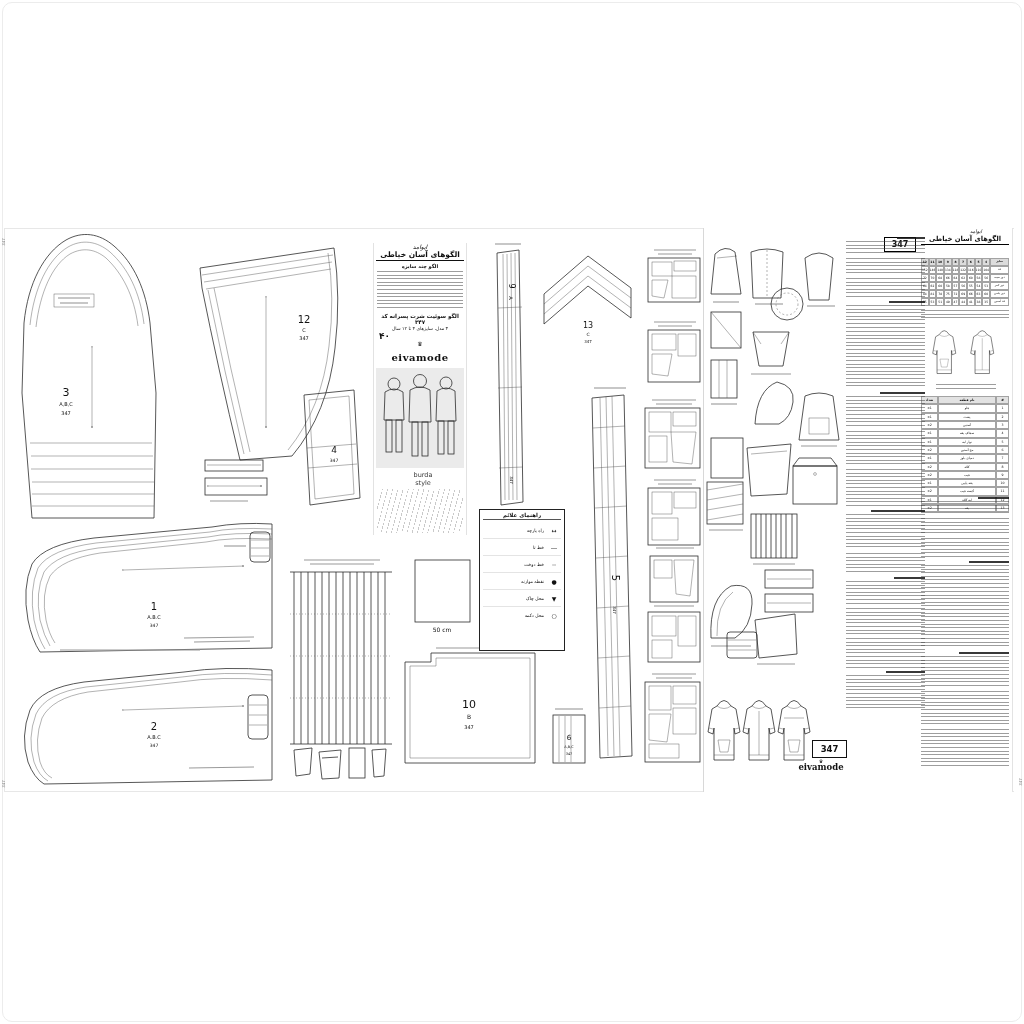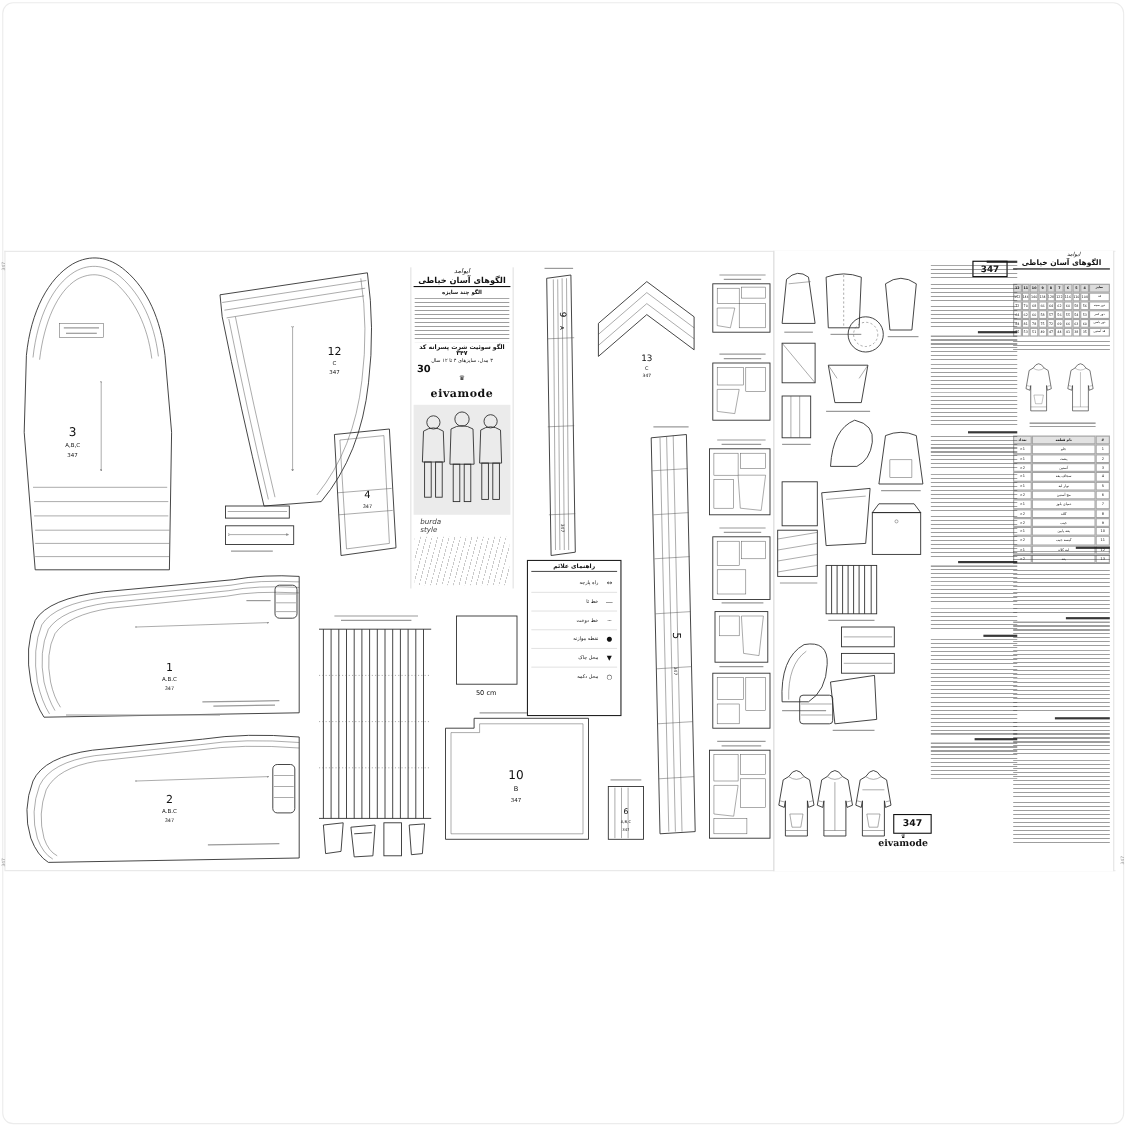--- a/index.html
+++ b/index.html
@@ -22,21 +22,21 @@
   .cp-script{font-family:"DejaVu Serif",serif;font-style:italic;font-size:6px;line-height:7px;}
   .cp-title{font-size:7.5px;font-weight:bold;direction:rtl;border-bottom:1px solid #111;padding-bottom:1px;margin-bottom:2px;}
   .cp-sub{font-size:5px;font-weight:bold;direction:rtl;margin:1px 0;}
   .cp-par{height:40px;margin:2px 1px;}
   .cp-prod{font-size:5.6px;font-weight:bold;direction:rtl;margin-top:2px;}
   .cp-models{font-size:4.6px;direction:rtl;margin-top:1px;}
   .cp-price{font-size:9px;font-weight:bold;text-align:left;padding-left:3px;line-height:10px;}
   .crown{display:block;font-size:6px;line-height:5px;}
   .cp-brand{font-family:"DejaVu Serif",serif;font-size:10px;font-weight:bold;letter-spacing:.5px;line-height:10px;}
   .cp-photo{width:88px;height:100px;background:#ebebeb;margin:3px auto 2px auto;position:relative;}
-  .burda{font-size:8.5px;font-weight:bold;color:#3a3a3a;text-align:left;padding-left:6px;line-height:8px;font-style:italic;}
+  .burda{font-size:8.5px;font-weight:bold;color:#3a3a3a;text-align:center;padding-left:6px;line-height:8px;}
   .burda span{display:block;font-size:6.5px;font-weight:normal;}
   .cp-sheetimg{width:86px;height:44px;margin:2px auto;background:repeating-linear-gradient(105deg,#c9c9c9 0,#c9c9c9 .6px,transparent .6px,transparent 5px);}
   
   #legend{left:479px;top:509px;width:86px;height:142px;border:1px solid #222;box-sizing:border-box;padding:2px 3px;direction:rtl;background:#fff;}
   .lg-title{font-size:5.5px;font-weight:bold;text-align:center;border-bottom:1px solid #555;padding-bottom:1px;margin-bottom:2px;}
   .lg-row{display:flex;align-items:center;gap:3px;height:16px;border-bottom:1px solid #e4e4e4;}
   .lg-sym{width:14px;text-align:center;font-size:6px;flex:0 0 14px;}
   .lg-lab{font-size:4.5px;}
   
   #rsheet{left:703px;top:228px;width:310px;height:564px;border-left:1px solid #d8d8d8;border-right:1px solid #e3e3e3;box-sizing:border-box;background:#fff;}
@@ -341,21 +341,21 @@
     </g>
   </svg>
 
   <div class="abs" id="center">
     <div class="cp-script">ایوامد</div>
     <div class="cp-title">الگوهای آسان خیاطی</div>
     <div class="cp-sub">الگو چند سایزه</div>
     <div class="cp-par bars"></div>
     <div class="cp-prod">الگو سوئیت شرت پسرانه کد ۳۴۷</div>
     <div class="cp-models">۳ مدل، سایزهای ۴ تا ۱۲ سال</div>
-    <div class="cp-price">30</div>
+    <div class="cp-price">۴۰</div>
     <div>
       <span class="crown">♛</span>
       <span class="cp-brand">eivamode</span>
     </div>
     <div class="cp-photo">
       <svg width="88" height="100" viewBox="0 0 88 100" style="left:0;top:0;">
         <g stroke="none">
           <circle cx="18" cy="16" r="6" fill="#8b8b8b"></circle>
           <path d="M9 24 Q18 18 27 24 L28 52 L8 52 Z" fill="#5d5d5d"></path>
           <rect x="10" y="52" width="6" height="32" fill="#9a9a9a"></rect>

